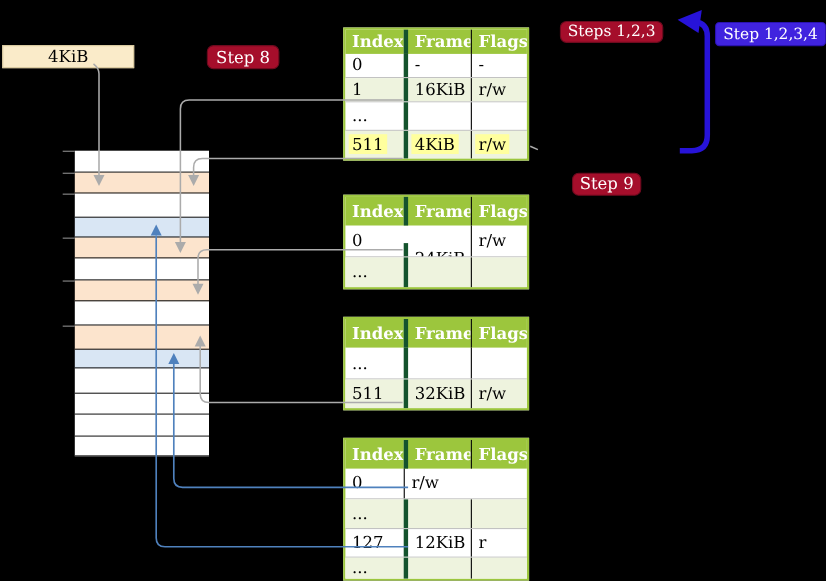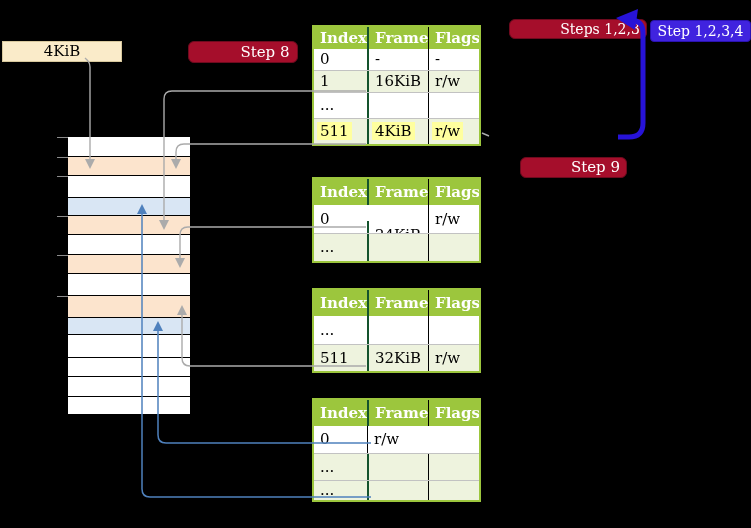--- a/index.html
+++ b/index.html
@@ -6,39 +6,39 @@
   body{
     width:751px;height:528px;position:relative;overflow:hidden;
     background:var(--bg,#000);
     font-family:"DejaVu Serif","Liberation Serif",serif;
   }
   
   .badge{
     position:absolute;color:#fff;text-align:center;
     border-radius:6px;font-size:15px;
   }
-  .badge.red{background:var(--red);border:1px solid #6e0a1e;padding-left:44px;}
+  .badge.red{background:var(--red);border:1px solid #6e0a1e;}
   .badge.blue{background:var(--lblue);border:1px solid #2a12b0;border-radius:4px;}
   .framebox{
     position:absolute;left:2px;top:41px;width:118px;height:19px;
     background:var(--framebg);border:1px solid #d8c89d;
     color:#000;font-size:15px;line-height:18px;text-align:center;
   }
   
   .ptable{
     position:absolute;width:169px;border:2px solid var(--green);
     background:#fff;box-sizing:border-box;
   }
   .trow{display:flex;width:100%;box-sizing:border-box;}
   .tcell{
     box-sizing:border-box;padding-left:6px;font-size:15px;color:#000;
     white-space:nowrap;overflow:hidden;
   }
   .tcell.c0{width:53px;}
-  .tcell.c1{width:61px;border-left:2px solid #14532d;}
+  .tcell.c1{width:61px;border-left:4px solid #14532d;}
   .tcell.c2{width:51px;border-left:1px solid #000;}
   .thead .tcell{
     background:var(--green);color:#fff;font-weight:bold;font-size:15px;
   }
   .tbody-row.shaded .tcell{background:var(--rowgreen);}
   .tbody-row.sep{border-top:1px solid var(--rowsep);}
   .hl{background:var(--yellow);padding:0 3px;margin-left:-3px;}
   
   #memcol{position:absolute;left:68px;top:137px;width:122px;}
   .memrow{box-sizing:border-box;border-bottom:1px solid #000;width:100%;}
@@ -150,20 +150,25 @@
     </div>
     <div class="trow tbody-row" style="height: 27px;">
       <div class="tcell c0" style="line-height: 27px;">0</div>
       <div class="tcell c2" style="line-height: 27px;">r/w</div>
     </div>
     <div class="trow tbody-row shaded sep" style="height: 27px;">
       <div class="tcell c0" style="line-height: 26px;">...</div>
       <div class="tcell c1" style="line-height: 26px;"></div>
       <div class="tcell c2" style="line-height: 26px;"></div>
     </div>
+    <div class="trow tbody-row sep" style="height: 26px;">
+      <div class="tcell c0" style="line-height: 25px;">127</div>
+      <div class="tcell c1" style="line-height: 25px;">12KiB</div>
+      <div class="tcell c2" style="line-height: 25px;">r</div>
+    </div>
     <div class="trow tbody-row shaded sep" style="height: 20px;">
       <div class="tcell c0" style="line-height: 19px;">...</div>
       <div class="tcell c1" style="line-height: 19px;"></div>
       <div class="tcell c2" style="line-height: 19px;"></div>
     </div>
   </div>
 
 <svg id="overlay" width="751" height="528" viewBox="0 0 751 528">
 
   <path class="lg" d="M 85 58 Q 90 62 90 67 L 90 160" fill="none" stroke-width="1.4" stroke="#ababab"></path>

